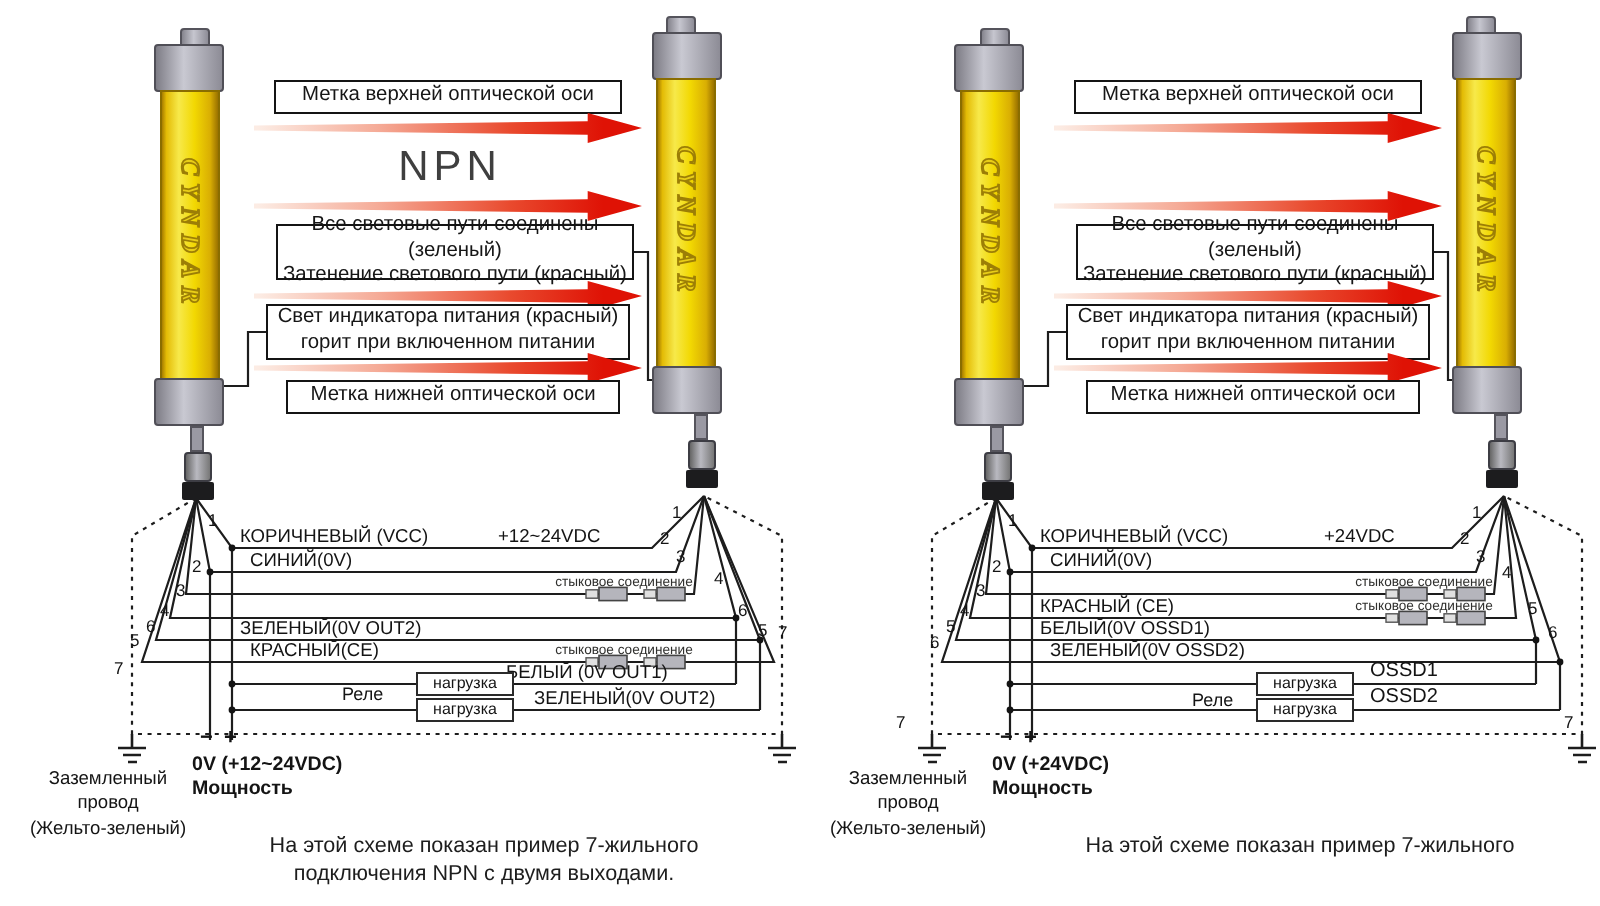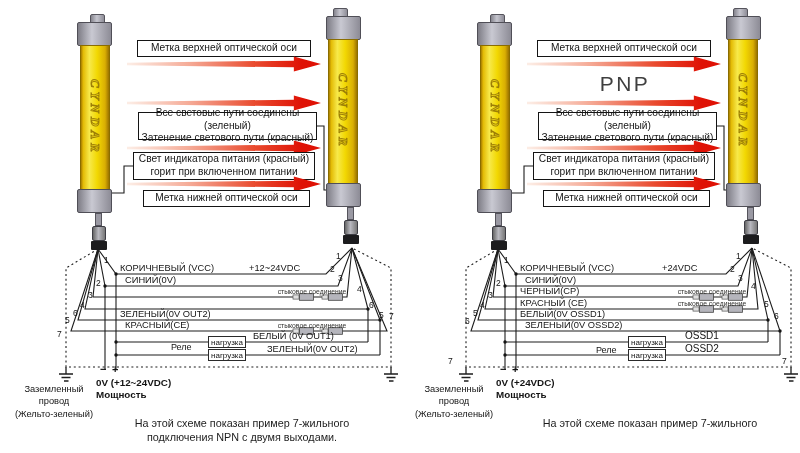--- a/index.html
+++ b/index.html
@@ -26,22 +26,22 @@
        display:flex;flex-direction:column;justify-content:center;text-align:center;
        font-size:10.2px;line-height:12.6px;color:#161616;}
   .arrow{position:absolute;width:194px;height:16px;
        background:linear-gradient(90deg,#fcece4 1%,#f5ab97 32%,#e94a2e 66%,#df1205 90%);
        clip-path:polygon(0 42%,86% 29%,86% 3%,100% 50%,86% 97%,86% 71%,0 58%);}
   .ptitle{position:absolute;font-size:21px;letter-spacing:2.5px;color:#3f3f3f;text-align:center;}
   
   .wl{position:absolute;font-size:9.3px;font-weight:400;color:#141414;text-align:left;white-space:nowrap;}
   .jl{position:absolute;font-size:6.8px;color:#30302e;text-align:center;white-space:nowrap;}
   .pin{position:absolute;font-size:8.5px;color:#141414;}
-  .loadbox{position:absolute;width:38px;height:12px;background:#fff;border:1.1px solid #2a2a2a;
-       box-sizing:border-box;display:flex;align-items:center;justify-content:center;
+  .loadbox{position:absolute;width:49px;height:12px;background:#fff;border:1.1px solid #2a2a2a;
+       box-sizing:border-box;display:flex;justify-content:center;
        font-size:8px;color:#141414;}
   .relay{position:absolute;font-size:9px;color:#141414;white-space:nowrap;}
   .sign{position:absolute;font-size:11px;font-weight:700;color:#141414;}
   .pwr{position:absolute;font-size:9.8px;font-weight:700;color:#141414;white-space:nowrap;}
   .pword{position:absolute;font-size:9.8px;color:#141414;white-space:nowrap;font-weight:bold;}
   .gnd{position:absolute;width:92px;font-size:9.3px;line-height:12.4px;text-align:center;color:#141414;}
   .cap-txt{position:absolute;width:228px;font-size:10.8px;line-height:14px;text-align:center;color:#1d1d1d;}
 </style>
 </head>
 <body>
@@ -113,20 +113,21 @@
       <div class="cap" style="left:326px;top:183px"></div>
       <div class="stem" style="left:347px;top:207px"></div>
       <div class="plug" style="left:344px;top:220px"></div>
       <div class="ptip" style="left:343px;top:235px"></div>
     </div>
 
     <div class="callout" style="left:137px;top:40px;width:174px;height:17px">
       <span>Метка верхней оптической оси</span>
     </div>
     <div class="arrow" style="left:127px;top:56px"></div>
+    <div class="ptitle" style="left:150px;top:72px;width:150px">NPN</div>
     <div class="arrow" style="left:127px;top:95px"></div>
     <div class="callout" style="left:138px;top:112px;width:179px;height:28px">
       <span>Все световые пути соединены (зеленый)</span>
       <span>Затенение светового пути (красный)</span>
     </div>
     <div class="arrow" style="left:127px;top:140px"></div>
     <div class="callout" style="left:133px;top:152px;width:182px;height:28px">
       <span>Свет индикатора питания (красный)</span>
       <span>горит при включенном питании</span>
     </div>
@@ -247,40 +248,38 @@
       <div class="cap" style="left:326px;top:183px"></div>
       <div class="stem" style="left:347px;top:207px"></div>
       <div class="plug" style="left:344px;top:220px"></div>
       <div class="ptip" style="left:343px;top:235px"></div>
     </div>
 
     <div class="callout" style="left:137px;top:40px;width:174px;height:17px">
       <span>Метка верхней оптической оси</span>
     </div>
     <div class="arrow" style="left:127px;top:56px"></div>
-    <div class="ptitle" style="left:150px;top:72px;width:150px">PNP</div>
     <div class="arrow" style="left:127px;top:95px"></div>
     <div class="callout" style="left:138px;top:112px;width:179px;height:28px">
       <span>Все световые пути соединены (зеленый)</span>
       <span>Затенение светового пути (красный)</span>
     </div>
     <div class="arrow" style="left:127px;top:140px"></div>
     <div class="callout" style="left:133px;top:152px;width:182px;height:28px">
       <span>Свет индикатора питания (красный)</span>
       <span>горит при включенном питании</span>
     </div>
     <div class="arrow" style="left:127px;top:176px"></div>
     <div class="callout" style="left:143px;top:190px;width:167px;height:17px">
       <span>Метка нижней оптической оси</span>
     </div>
 
     <div class="wl" style="left:120px;top:263px;width:150px">КОРИЧНЕВЫЙ (VCC)</div>
     <div class="wl" style="left:262px;top:263px;width:60px">+24VDC</div>
     <div class="wl" style="left:125px;top:275px;width:150px">СИНИЙ(0V)</div>
-    <div class="wl" style="left:120px;top:286px;width:150px">ЧЕРНЫЙ(CP)</div>
     <div class="jl" style="left:277px;top:288px;width:70px">стыковое соединение</div>
     <div class="wl" style="left:120px;top:298px;width:150px">КРАСНЫЙ (CE)</div>
     <div class="jl" style="left:277px;top:300px;width:70px">стыковое соединение</div>
     <div class="wl" style="left:120px;top:309px;width:150px">БЕЛЫЙ(0V OSSD1)</div>
     <div class="wl" style="left:125px;top:320px;width:150px">ЗЕЛЕНЫЙ(0V OSSD2)</div>
     <div class="wl" style="left:285px;top:330px;width:70px;font-size:10px">OSSD1</div>
     <div class="wl" style="left:285px;top:343px;width:70px;font-size:10px">OSSD2</div>
     <div class="relay" style="left:196px;top:345px">Реле</div>
     <div class="loadbox" style="left:228px;top:336px">
       <span>нагрузка</span>

